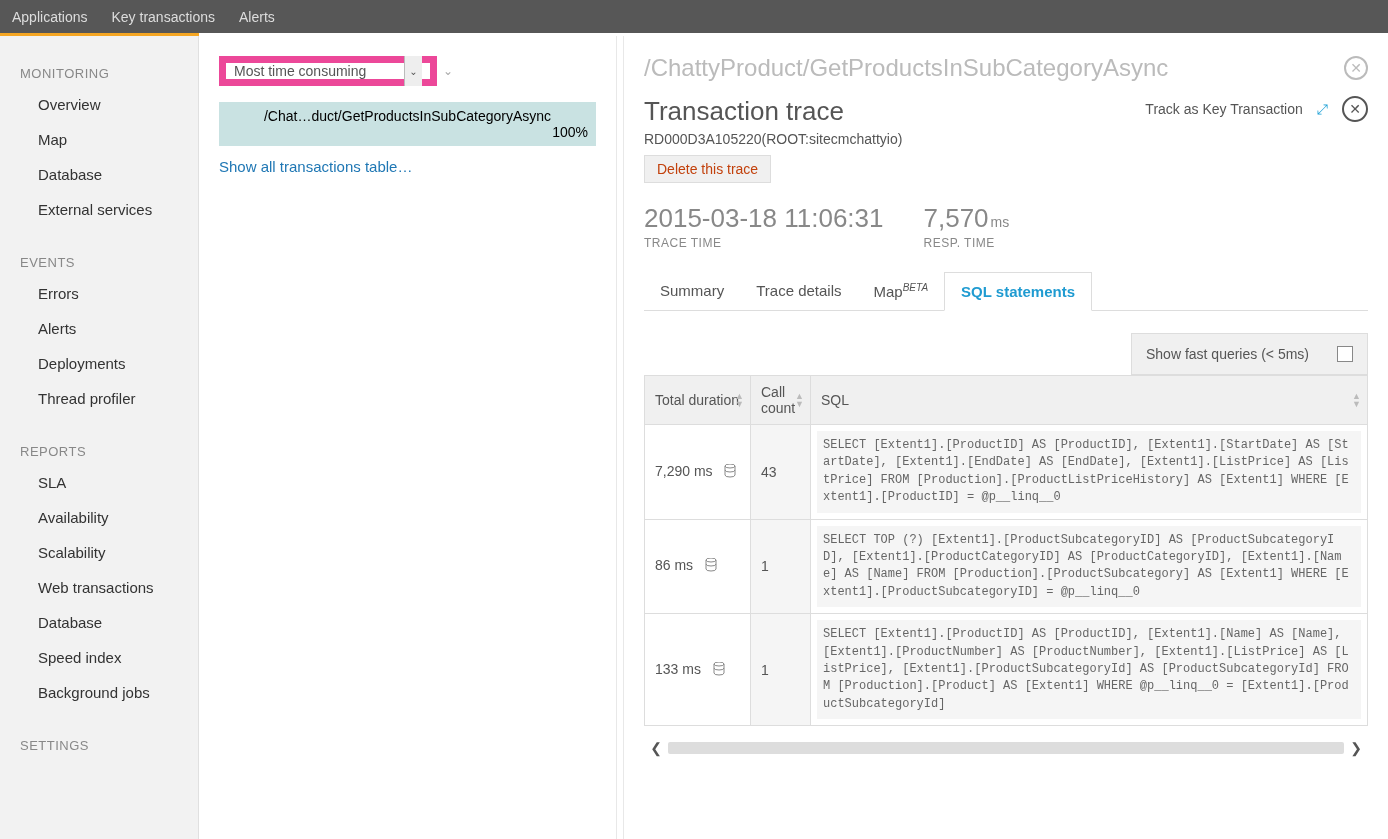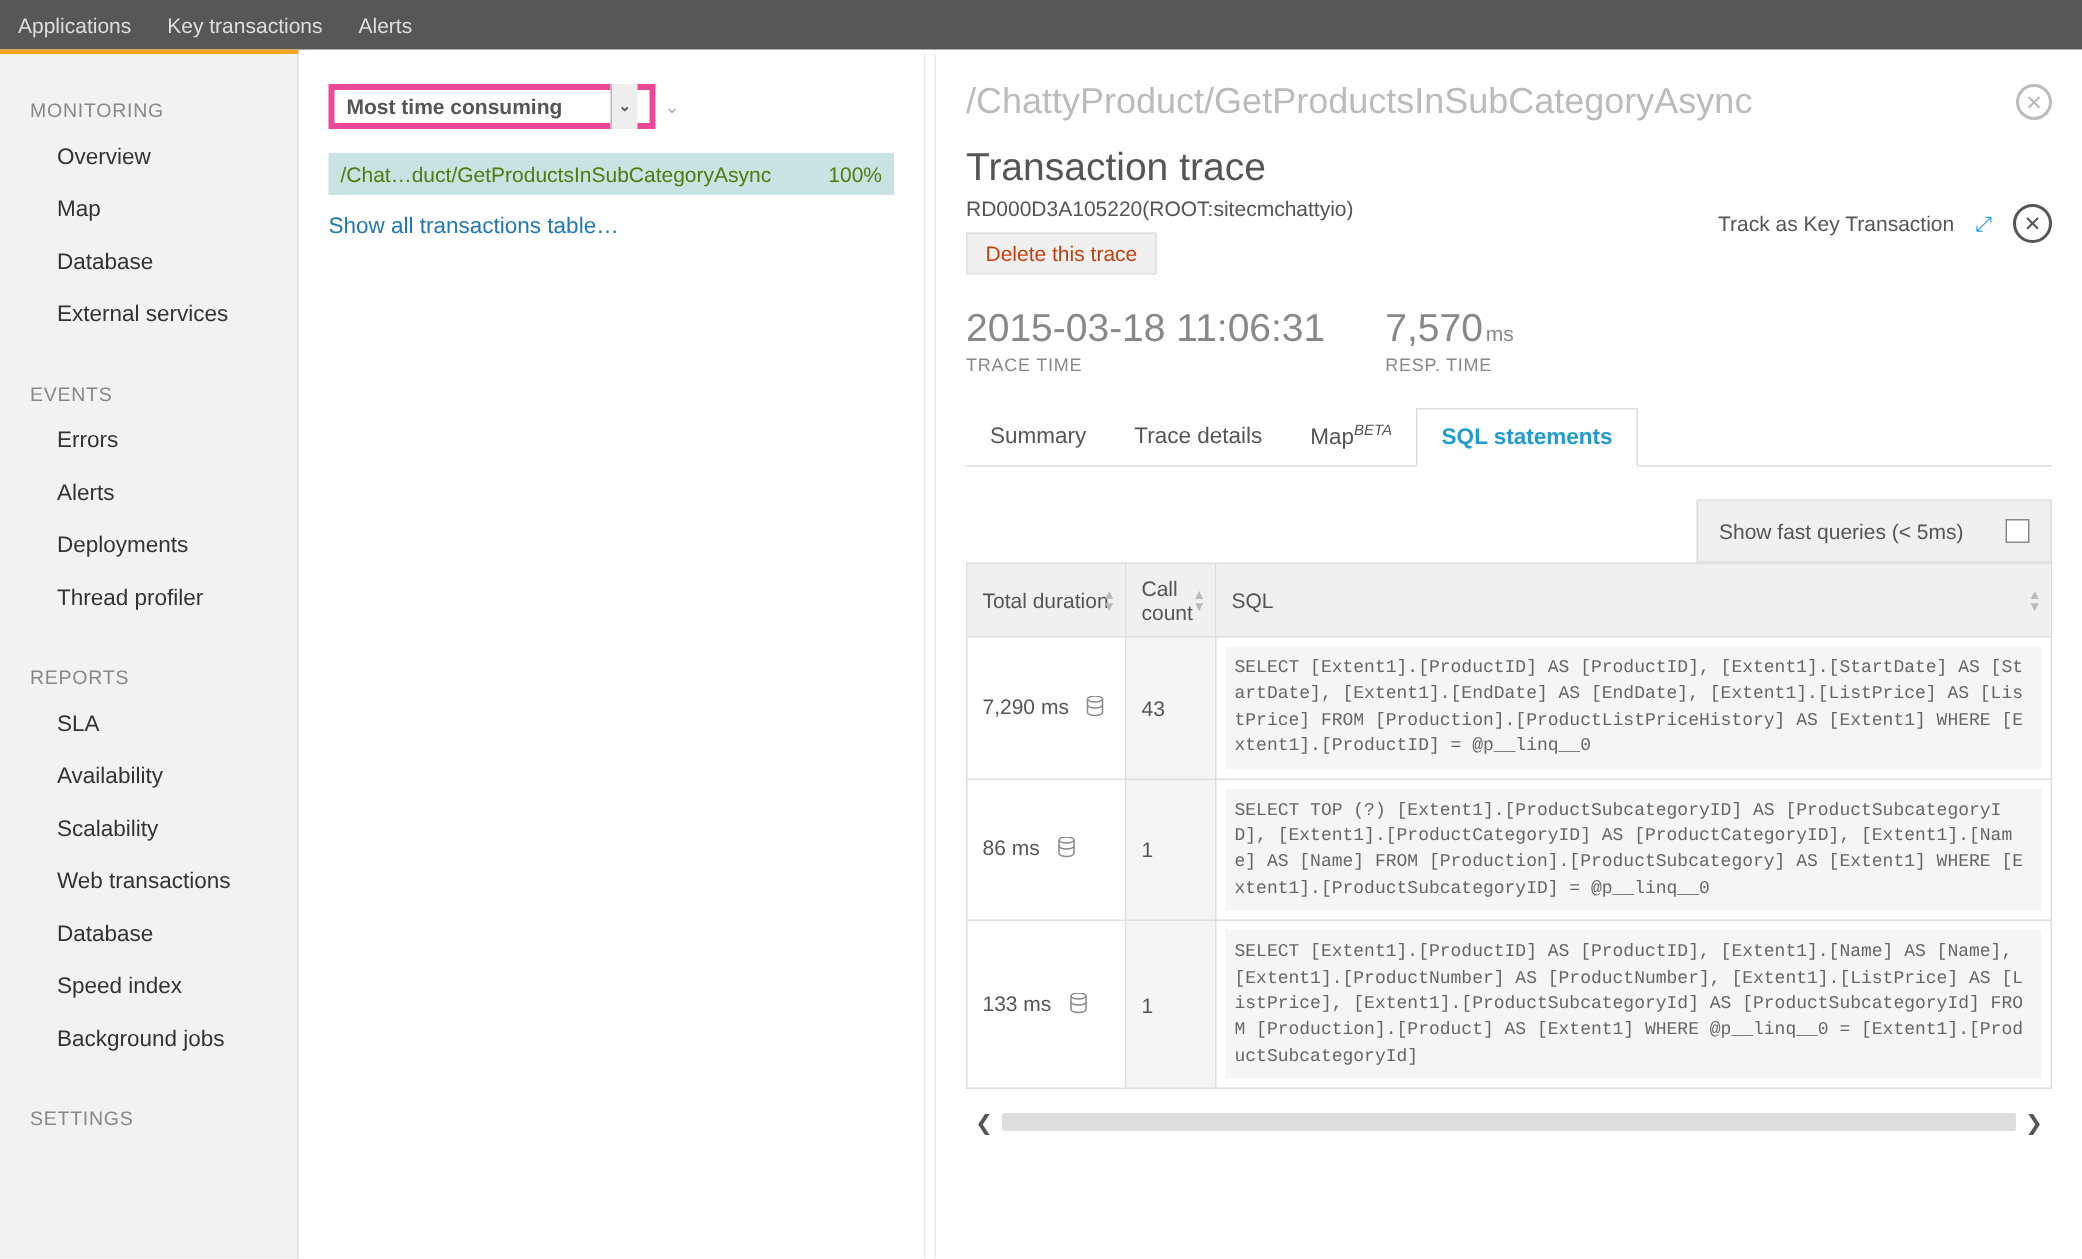--- a/index.html
+++ b/index.html
@@ -64,30 +64,29 @@
   background: #f2f2f2;
 }
 .mid-panel {
   width: 418px;
   padding: 20px;
   border-right: 1px solid #e8e8e8;
   flex-shrink: 0;
 }
 .filter-row { display: flex; align-items: center; gap: 6px; margin-bottom: 16px; }
 .filter-select {
-  border: 4px solid #ec4899;
+  border: 7px solid #ec4899;
   height: 30px;
   width: 218px;
   display: flex;
   align-items: center;
   padding: 0 8px;
   font-size: 14px;
   color: #555;
   background: #fff;
-  font-weight: bold;
 }
 .filter-caret {
   width: 18px;
   height: 30px;
   border-left: 1px solid #bbb;
   margin-left: auto;
   display: flex;
   align-items: center;
   justify-content: center;
   background: #eee;
@@ -96,21 +95,22 @@
 .sort-caret {
   color: #aaa;
   font-size: 12px;
 }
 .txn-row {
   display: flex;
   align-items: center;
   background: #c9e2e2;
   padding: 6px 8px;
   font-size: 14px;
-  color: #4d7c0f;
+  color: #000000;
+  flex-direction: column;
 }
 .txn-row span.pct { margin-left: auto; }
 .show-all-link {
   margin-top: 12px;
   color: #1f77b4;
   font-size: 15px;
   cursor: pointer;
 }
 .detail-panel {
   flex: 1;
@@ -148,21 +148,20 @@
 .trace-title {
   font-size: 26px;
   color: #555;
   font-weight: 400;
 }
 .trace-actions {
   margin-left: auto;
   display: flex;
   align-items: center;
   gap: 14px;
-  margin-top: 40px;
 }
 .track-link { color: #555; font-size: 14px; }
 .expand-icon { color: #1ca0d6; cursor: pointer; font-size: 14px; }
 .close-trace {
   width: 26px;
   height: 26px;
   border: 2px solid #555;
   border-radius: 50%;
   display: flex;
   align-items: center;

